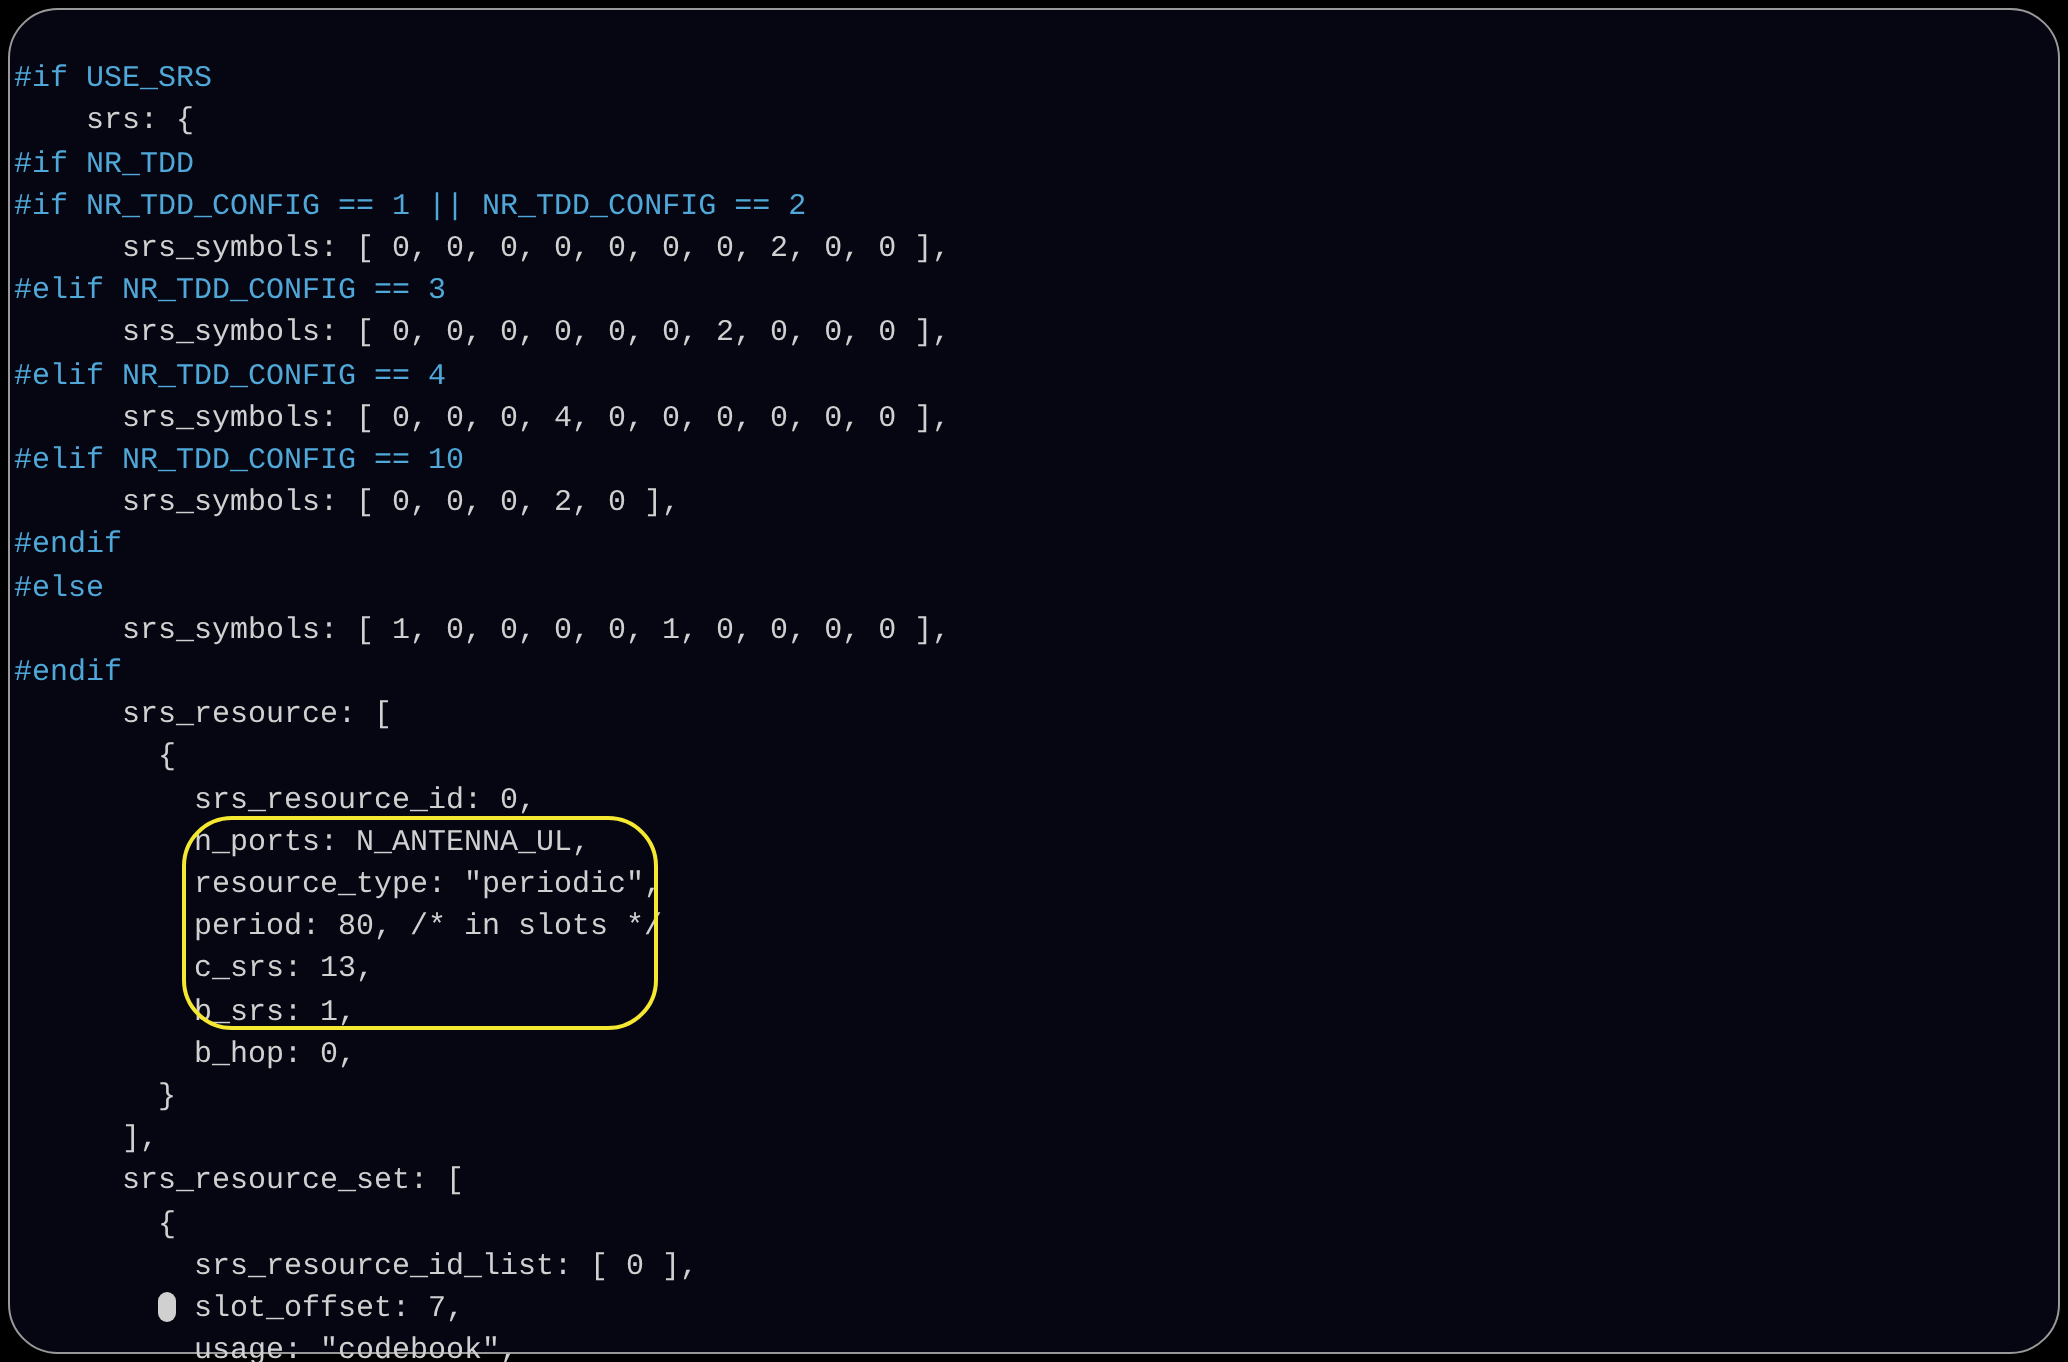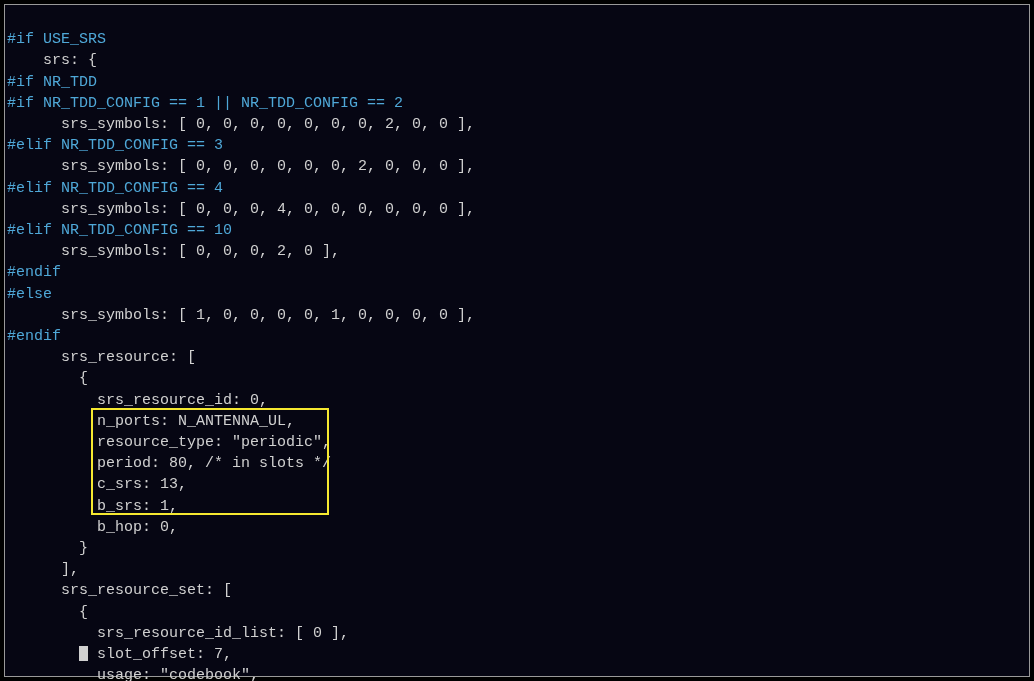--- a/index.html
+++ b/index.html
@@ -1,18 +1,19 @@
 <!DOCTYPE html>
 <html><head>
   <meta charset="utf-8">
   <style>
     * {
       margin: 0;
       padding: 0;
       box-sizing: border-box;
+      border-radius: 25px;
     }
     body {
       background: #000;
       padding: 4px;
       width: 1034px;
       height: 681px;
       overflow: hidden;
     }
     .code-container {
       background: #060613;

